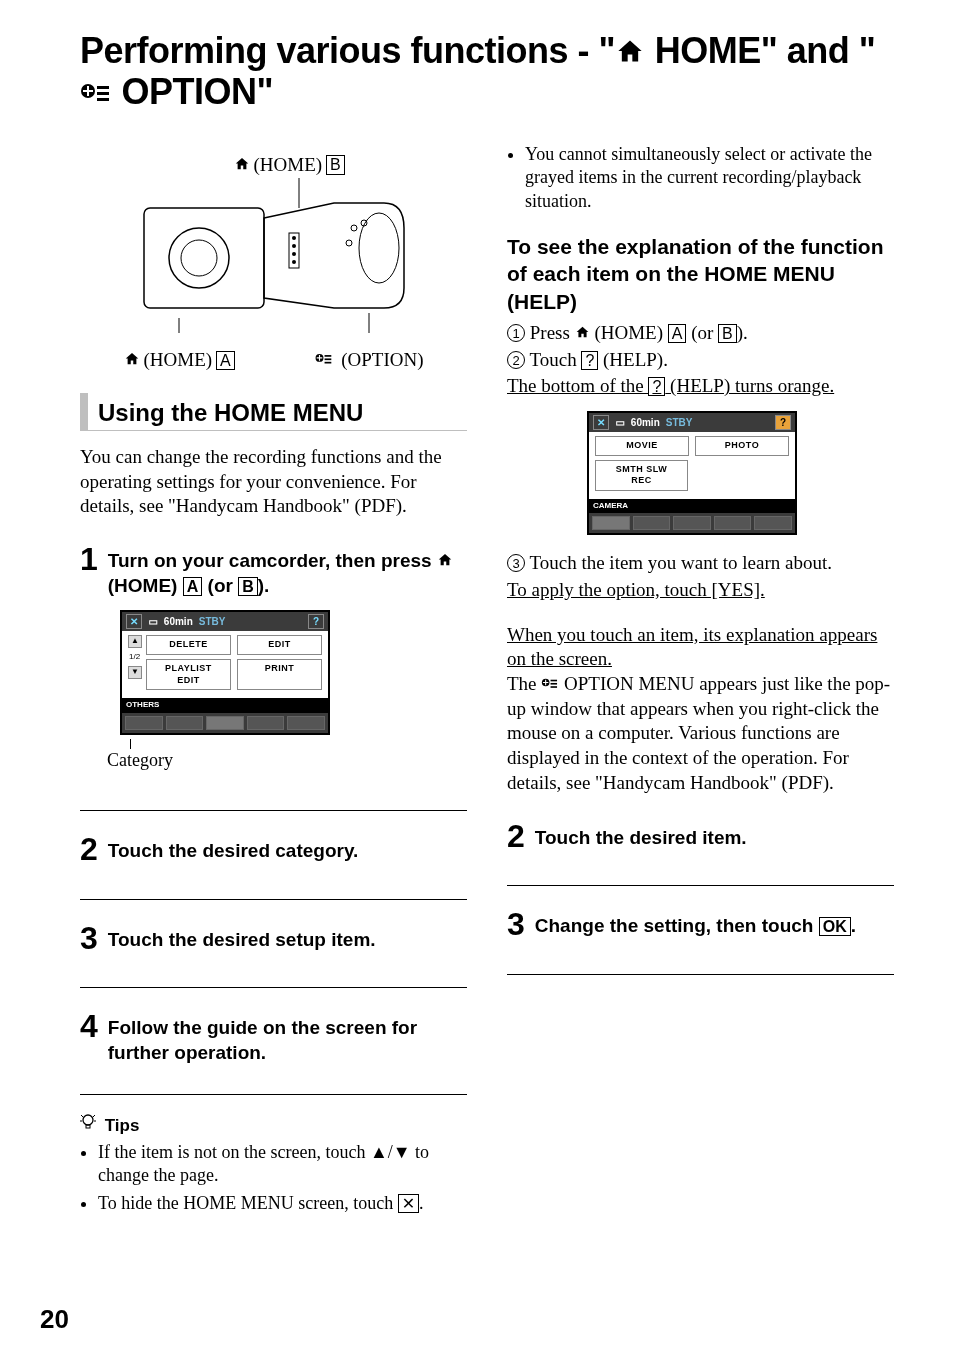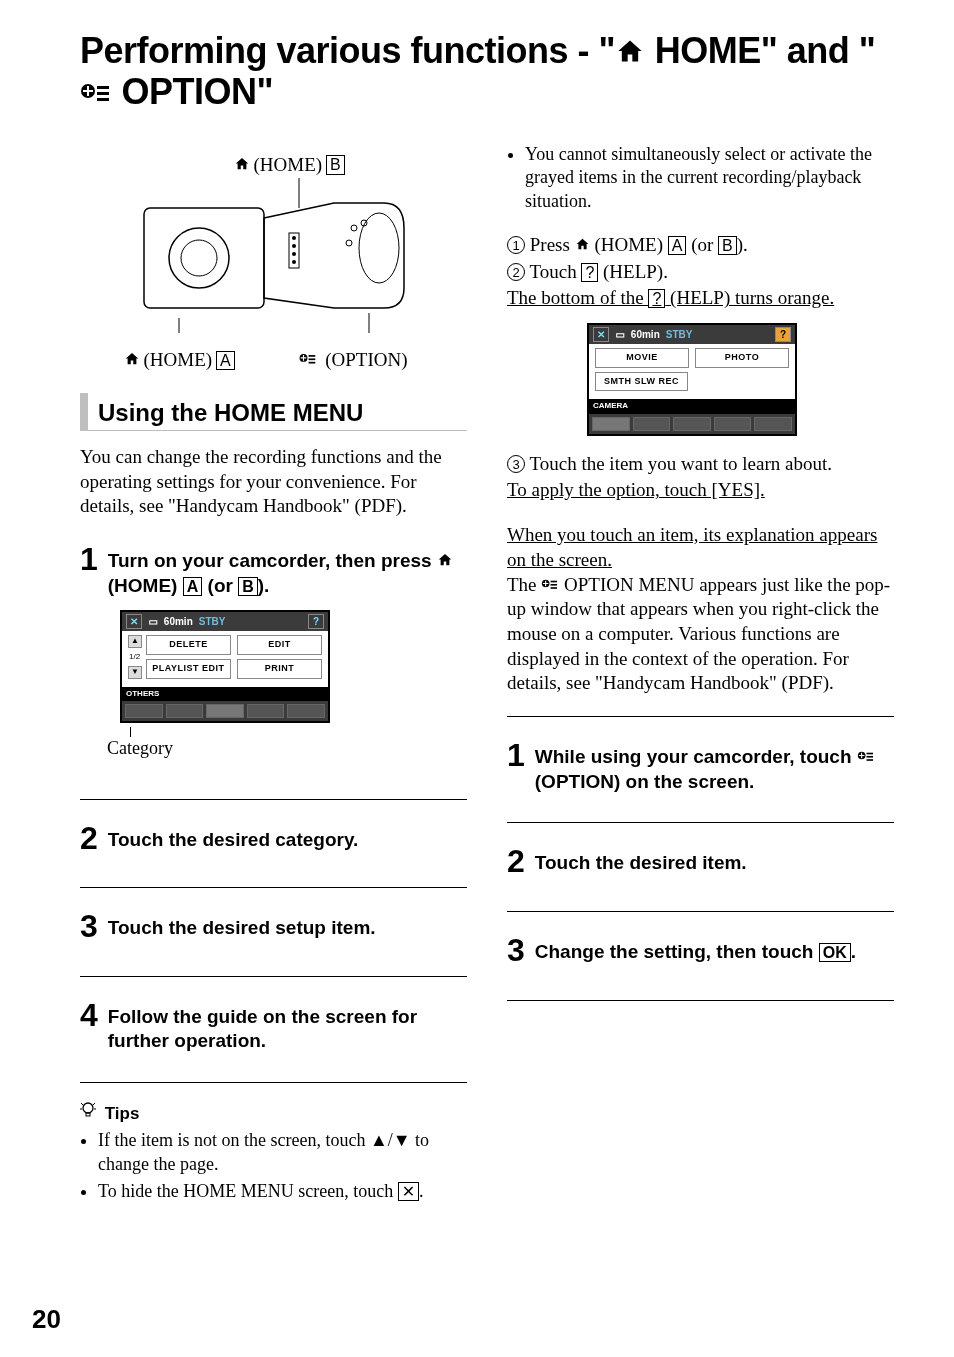--- a/index.html
+++ b/index.html
@@ -36,21 +36,21 @@
     position: absolute;
     top: 0; left: 110px;
     font-size: 19px;
     display:flex;align-items:center;gap:4px;
   }
   .diagram-label-bl {
     position:absolute; bottom:0; left:0;
     font-size:19px;display:flex;align-items:center;gap:4px;
   }
   .diagram-label-br {
-    position:absolute; bottom:0; right:16px;
+    position:absolute; bottom:0; right:0;
     font-size:19px;display:flex;gap:8px;
   }
   .boxed {
     border:1px solid #000;
     padding:0 3px;
     font-family: Arial, sans-serif;
     font-size:16px;
     line-height:1.1;
   }
   .section-heading {
@@ -105,36 +105,36 @@
     font-size: 10px;
   }
   .ss-header {
     background:#3b3b3b;color:#fff;display:flex;align-items:center;
     gap:6px;padding:2px 4px;font-weight:bold;
   }
   .ss-header .x{border:1px solid #888;padding:0 3px;color:#7df;}
   .ss-header .q{border:1px solid #888;padding:0 4px;margin-left:auto;color:#7df;}
   .ss-body{background:#fff;padding:4px 6px;}
   .ss-row{display:flex;gap:6px;margin-bottom:4px;}
-  .ss-btn{flex:1;border:1px solid #888;text-align:center;padding:3px 2px;font-size:9px;font-weight:bold;letter-spacing:0.5px;}
+  .ss-btn{flex:1;border:1px solid #888;text-align:center;padding:3px 14px;font-size:9px;font-weight:bold;letter-spacing:0.5px;}
   .ss-side{display:flex;flex-direction:column;gap:3px;margin-right:4px;}
   .ss-arrow{border:1px solid #888;background:#ddd;font-size:8px;padding:0 2px;text-align:center;}
   .ss-pg{font-size:8px;padding:1px;}
   .ss-footer{background:#3b3b3b;display:flex;gap:3px;padding:3px;}
   .ss-footer .tab{flex:1;border:1px solid #666;height:14px;background:#555;}
   .ss-footer-label{color:#fff;font-size:8px;font-weight:bold;padding:2px 4px;background:#000000;}
   .shot-caption{font-size:18px;margin-left:27px;margin-bottom:10px;}
   .tips-hdr{font-family:Arial,sans-serif;font-weight:bold;font-size:17px;margin:18px 0 4px;}
   .bullet-list{list-style:disc;padding-left:18px;font-size:18px;}
   .bullet-list li{margin-bottom:4px;}
   .circ{display:inline-block;border:1px solid #000;border-radius:50%;width:18px;height:18px;text-align:center;font-size:13px;line-height:17px;vertical-align:1px;font-family:Arial,sans-serif;}
   .sub-step{font-size:19px;margin-bottom:2px;}
   .sub-step-indent{font-size:19px;text-decoration:underline;}
   .page-number{
-    position:absolute;bottom:20px;left:32px;
+    position:absolute;bottom:20px;left:40px;
     font-family:Arial,sans-serif;font-weight:bold;font-size:26px;
   }
   .home-icon svg, .option-icon svg, .help-icon{vertical-align:-2px;}
   .lightbulb{display:inline-block;margin-right:4px;}
 </style>
 </head>
 <body>
 
 <h1 class="page-title">
   <span>Performing various functions - "</span><span class="home-icon"><svg width="30" height="28" viewBox="0 0 24 24">
@@ -285,20 +285,21 @@
   </ul>
 
 </div>
 
 <div class="col">
 
   <ul class="bullet-list" style="margin-bottom:20px;">
     <li>You cannot simultaneously select or activate the grayed items in the current recording/playback situation.</li>
   </ul>
 
+  <h3 class="sub-heading">To see the explanation of the function of each item on the HOME MENU (HELP)</h3>
 
   <p class="sub-step">
     <span class="circ">1</span>
     <span>Press </span><span><svg width="15" height="14" viewBox="0 0 24 24">
             <path d="M12 3 L2 12 H5 V21 H10 V15 H14 V21 H19 V12 H22 Z" fill="#000"></path>
           </svg></span><span> (HOME) </span><span class="boxed">A</span><span> (or </span><span class="boxed">B</span><span>).</span>
   </p>
   <p class="sub-step">
     <span class="circ">2</span>
     <span>Touch </span><span class="boxed">?</span><span> (HELP).</span>
@@ -345,32 +346,20 @@
   <p class="body-text">
     <span>The </span><span><svg width="18" height="13" viewBox="0 0 32 24">
             <circle cx="8" cy="10" r="7" fill="#000"></circle>
             <path d="M8 5 v10 M3 10 h10" stroke="#fff" stroke-width="2"></path>
             <rect x="17" y="5" width="12" height="3" fill="#000"></rect>
             <rect x="17" y="11" width="12" height="3" fill="#000"></rect>
             <rect x="17" y="17" width="12" height="3" fill="#000"></rect>
           </svg></span><span> OPTION MENU appears just like the pop-up window that appears when you right-click the mouse on a computer. Various functions are displayed in the context of the operation. For details, see "Handycam Handbook" (PDF).</span>
   </p>
 
-  <div class="step step-rule-above step-rule-below">
-    <span class="step-num">1</span>
-    <span class="step-body">
-      <span>While using your camcorder, touch </span><span><svg width="18" height="13" viewBox="0 0 32 24">
-              <circle cx="8" cy="10" r="7" fill="#000"></circle>
-              <path d="M8 5 v10 M3 10 h10" stroke="#fff" stroke-width="2"></path>
-              <rect x="17" y="5" width="12" height="3" fill="#000"></rect>
-              <rect x="17" y="11" width="12" height="3" fill="#000"></rect>
-              <rect x="17" y="17" width="12" height="3" fill="#000"></rect>
-            </svg></span><span> (OPTION) on the screen.</span>
-    </span>
-  </div>
 
   <div class="step step-rule-below">
     <span class="step-num">2</span>
     <span class="step-body">Touch the desired item.</span>
   </div>
 
   <div class="step step-rule-below">
     <span class="step-num">3</span>
     <span class="step-body">
       <span>Change the setting, then touch </span><span class="boxed">OK</span><span>.</span>

